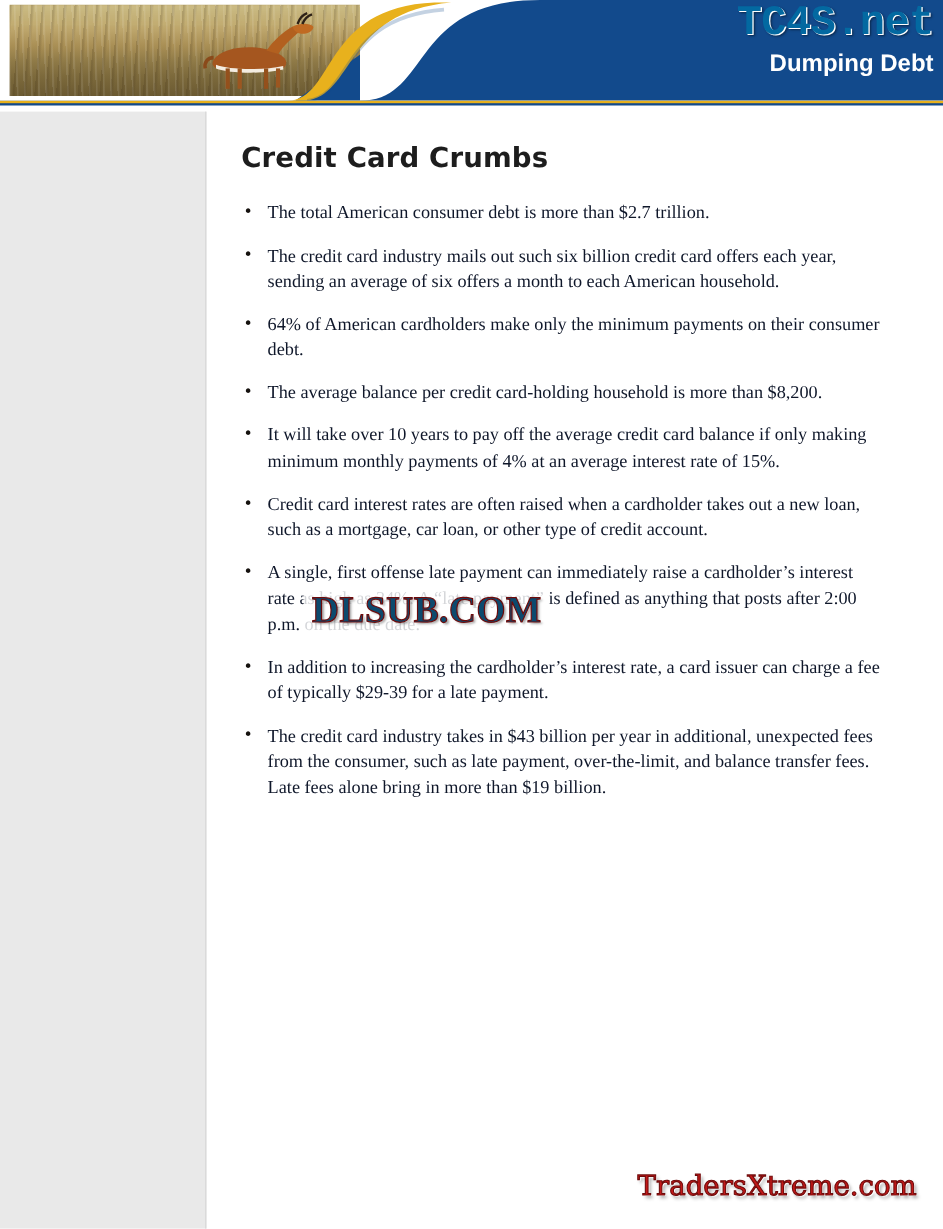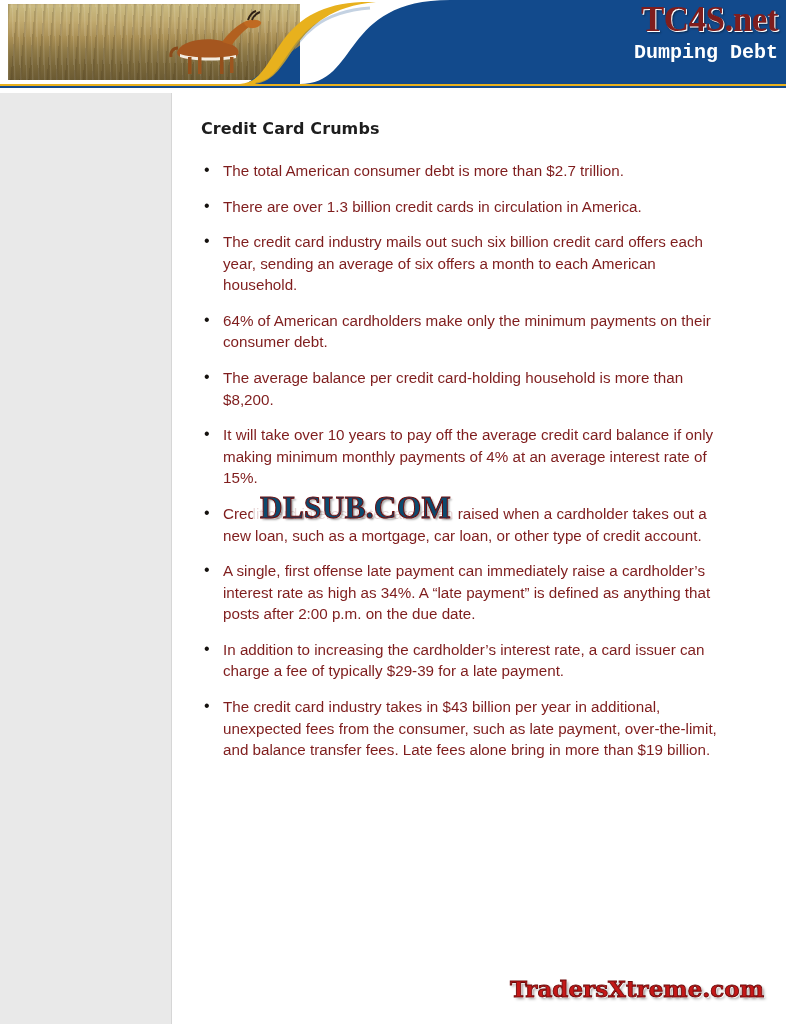--- a/index.html
+++ b/index.html
@@ -90,32 +90,32 @@
     background: #124a8c;
     border-top: 2px solid #e8b11d;
   }
   #brand {
     position: absolute;
     right: 8px; top: 2px;
     text-align: right;
     line-height: 1;
   }
   #brand-title {
-    font-family: Liberation Serif, serif;
+    font-family: Liberation Mono, monospace;
     font-weight: bold;
     font-size: 35px;
-    color: #7f1d1d;
+    color: #0369a1;
     text-shadow: 1px 1px 0 #ffffff, 2px 2px 2px rgba(0,0,0,0.45);
     letter-spacing: -0.5px;
     display: block;
   }
   #brand-sub {
     display: block;
     margin-top: 6px;
-    font-family: Liberation Mono, monospace;
+    font-family: Liberation Sans, sans-serif;
     font-weight: bold;
     font-size: 20px;
     color: #ffffff;
     letter-spacing: 0px;
   }
 
   
   #left-rail {
     position: absolute;
     top: 93px; left: 0;
@@ -126,38 +126,38 @@
   #content {
     position: absolute;
     top: 93px; left: 173px;
     width: 613px; height: 931px;
     background: #ffffff;
     padding: 26px 52px 0 28px;
   }
   h1#doc-title {
     margin: 0 0 22px 0;
     font-family: "DejaVu Sans", sans-serif;
-    font-size: 16px;
+    font-size: 23px;
     font-weight: bold;
     color: #1d1d1d;
     letter-spacing: 0.1px;
   }
   ul#bullets {
     margin: 0;
     padding: 0;
     list-style: none;
   }
   ul#bullets li {
     position: relative;
     padding-left: 22px;
     margin-bottom: 14px;
-    font-family: Liberation Sans, sans-serif;
+    font-family: Liberation Serif, serif;
     font-size: 15.2px;
     line-height: 1.42;
-    color: #7f1d1d;
+    color: #0f172a;
   }
   ul#bullets li::before {
     content: "\2022";
     position: absolute;
     left: 3px;
     top: -1px;
     font-size: 16px;
     color: #15110e;
   }
 
@@ -179,21 +179,21 @@
     border-radius: 2px;
     white-space: nowrap;
   }
 
   
   #footer-logo {
     position: absolute;
     right: 22px;
     bottom: 22px;
     font-family: "DejaVu Serif", serif;
-    font-weight: bold;
+    font-weight: normal;
     font-size: 23px;
     color: #c41818;
     -webkit-text-stroke: 0.9px #6d0a0a;
     text-shadow: 1px 1px 0 #ffffff, 2px 2px 3px rgba(0,0,0,0.4);
     white-space: nowrap;
   }
 </style>
 </head>
 <body>
 
@@ -240,21 +240,20 @@
 
   <div id="header-rule"></div>
 </div>
 
 <div id="left-rail"></div>
 
 <div id="content">
   <h1 id="doc-title">Credit Card Crumbs</h1>
   <ul id="bullets">
     <li>The total American consumer debt is more than $2.7 trillion.</li>
-    <li>There are over 1.3 billion credit cards in circulation in America.</li>
     <li>The credit card industry mails out such six billion credit card offers each year, sending an average of six offers a month to each American household.</li>
     <li>64% of American cardholders make only the minimum payments on their consumer debt.</li>
     <li>The average balance per credit card-holding household is more than $8,200.</li>
     <li>It will take over 10 years to pay off the average credit card balance if only making minimum monthly payments of 4% at an average interest rate of 15%.</li>
     <li>Credit card interest rates are often raised when a cardholder takes out a new loan, such as a mortgage, car loan, or other type of credit account.</li>
     <li>A single, first offense late payment can immediately raise a cardholder’s interest rate as high as 34%. A “late payment” is defined as anything that posts after 2:00 p.m. on the due date.</li>
     <li>In addition to increasing the cardholder’s interest rate, a card issuer can charge a fee of typically $29-39 for a late payment.</li>
     <li>The credit card industry takes in $43 billion per year in additional, unexpected fees from the consumer, such as late payment, over-the-limit, and balance transfer fees. Late fees alone bring in more than $19 billion.</li>
   </ul>
 </div>

